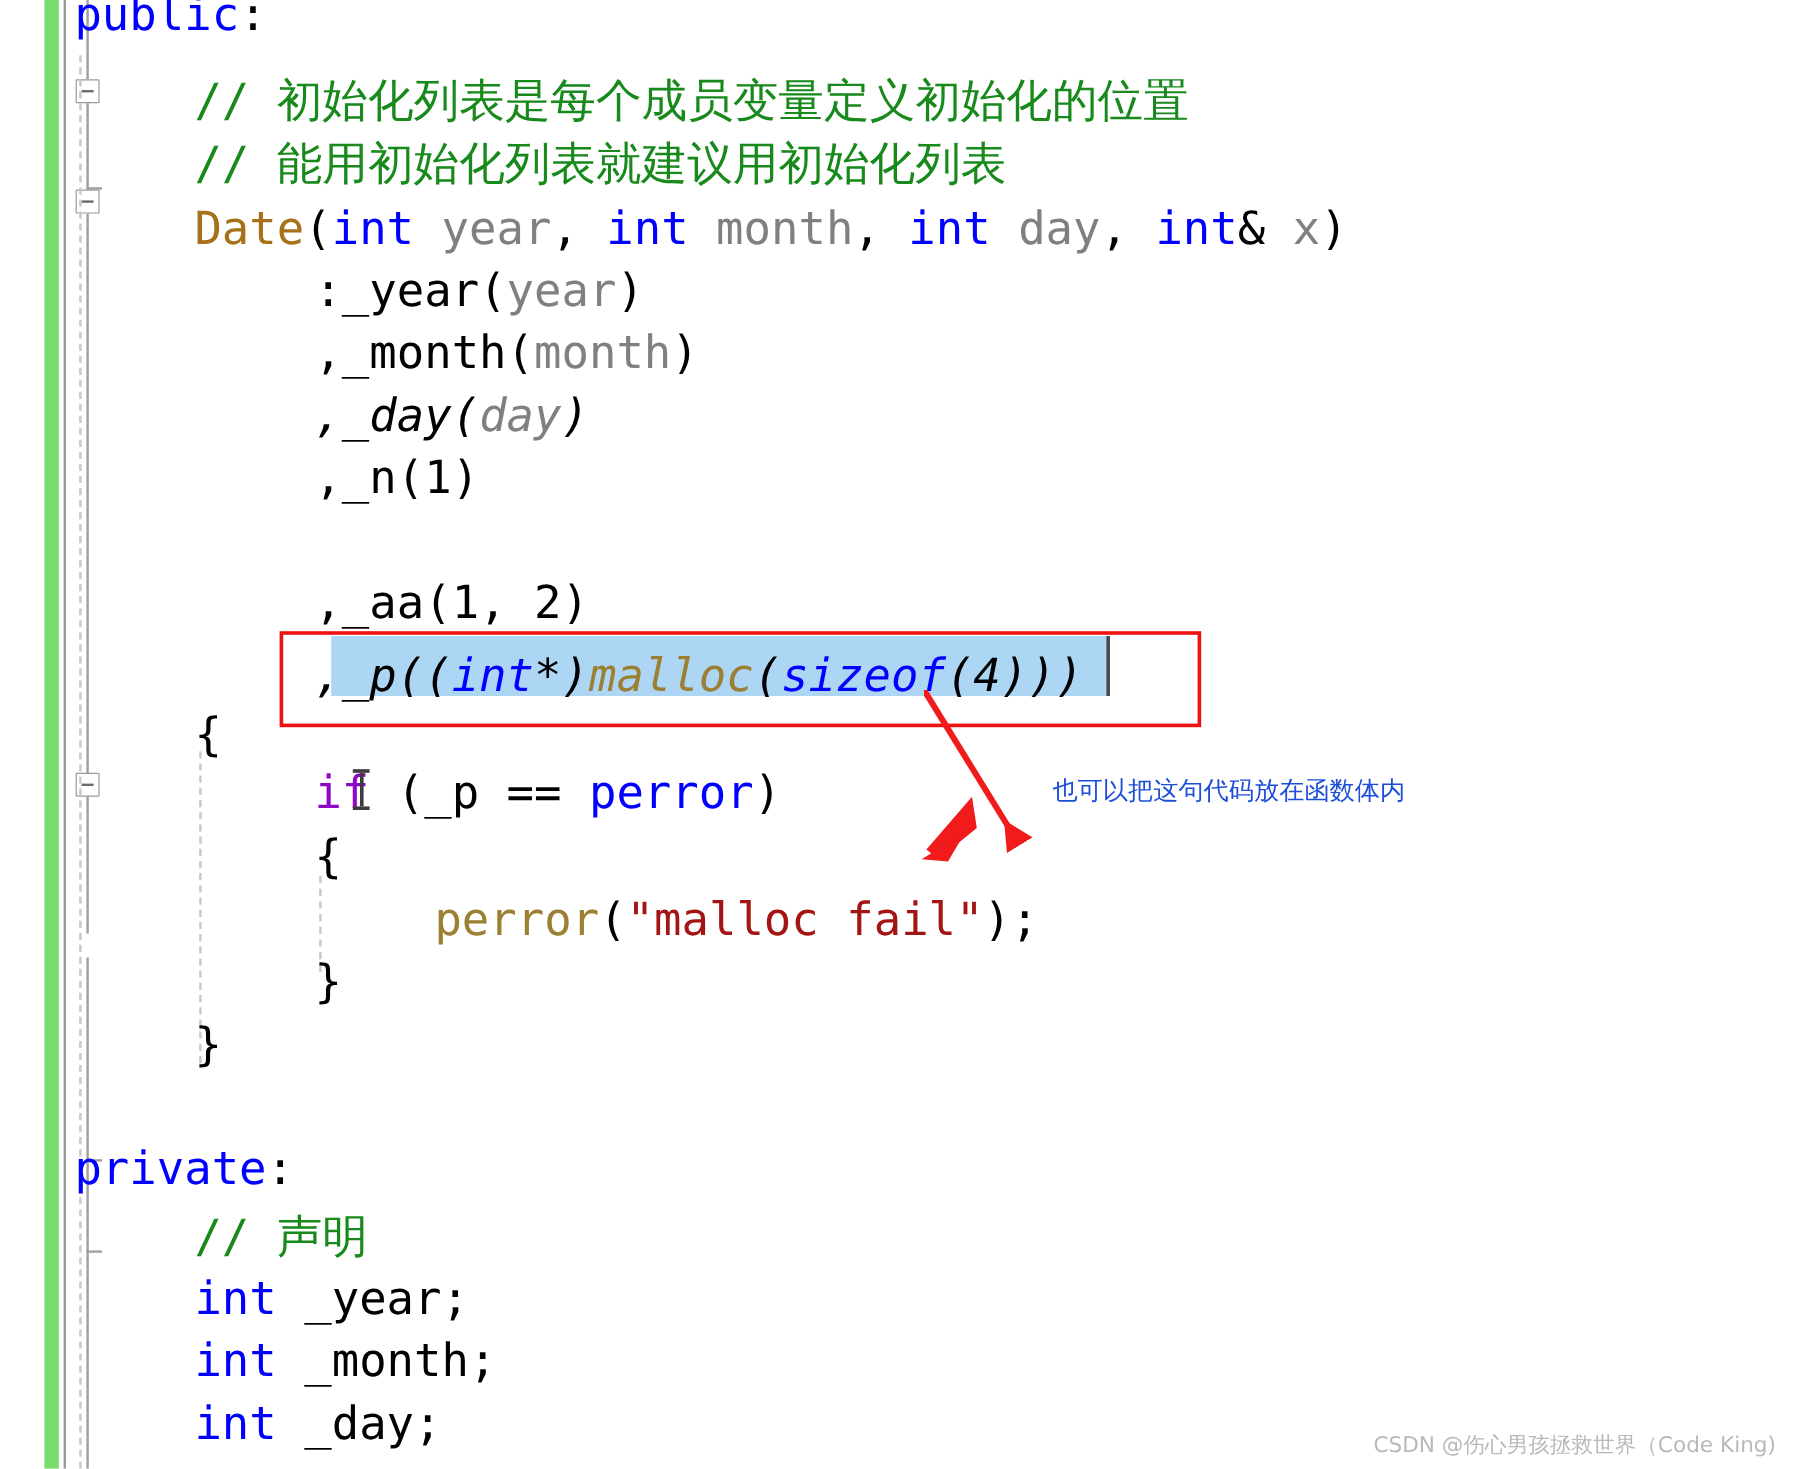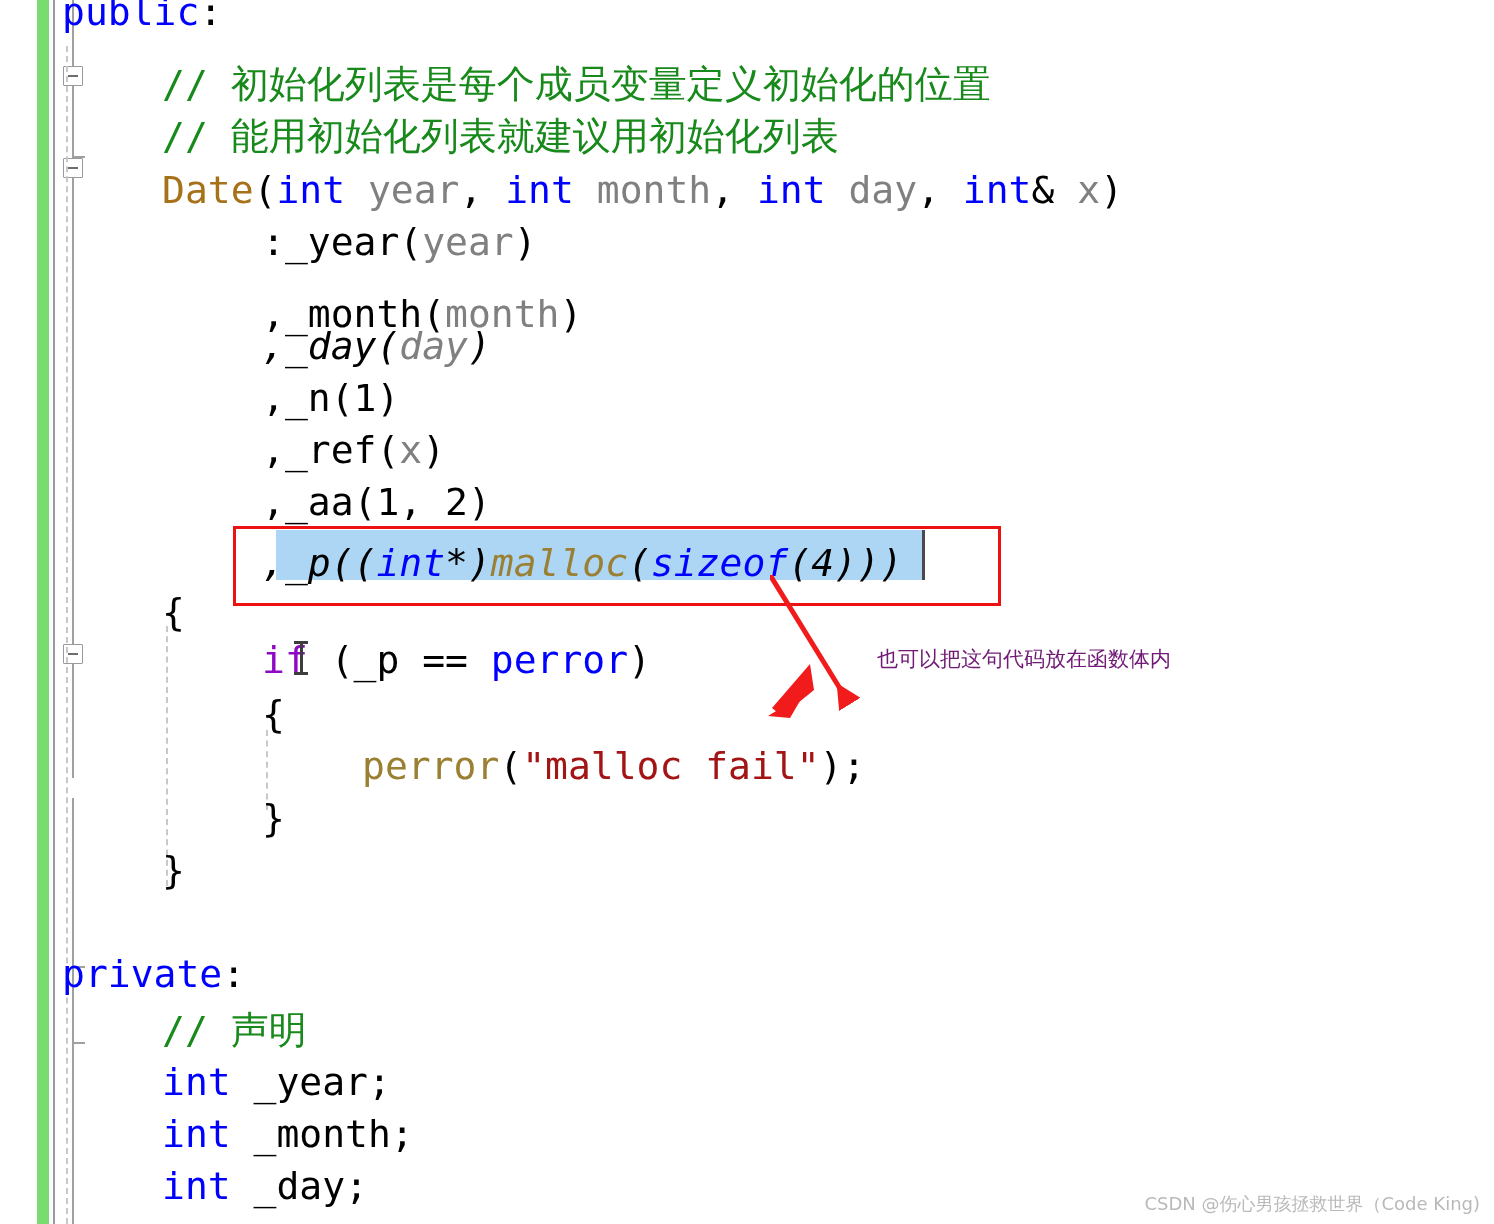--- a/index.html
+++ b/index.html
@@ -125,21 +125,21 @@
 
   
   .anno-rect {
     position: absolute;
     box-sizing: border-box;
     border: 3px solid #ee1111;
     z-index: 5;
   }
   .anno-note {
     position: absolute;
-    color: #701a75;
+    color: #1d4ed8;
     font-family: "DejaVu Sans", "Liberation Sans", sans-serif;
     font-size: 21px;
     white-space: nowrap;
     z-index: 6;
   }
   .anno-arrow { position: absolute; z-index: 6; }
 
   
   .mouse-ibeam {
     position: absolute;
@@ -199,24 +199,23 @@
   <div class="indent-guide" style="left:266px;top:730px;height:80px;"></div>
 
   <div class="selection" style="left:276px;top:530px;width:648px;height:50px;"></div>
 
   <div class="code">
     <div class="line" style="top: -14px; left: 62px;"><span class="kw">public</span><span class="ident">:</span></div>
     <div class="line" style="top: 58px; left: 162px;"><span class="cmt">// </span><span class="cmt cjk">初始化列表是每个成员变量定义初始化的位置</span></div>
     <div class="line" style="top: 110px; left: 162px;"><span class="cmt">// </span><span class="cmt cjk">能用初始化列表就建议用初始化列表</span></div>
     <div class="line" style="top: 164px; left: 162px;"><span class="type">Date</span><span class="ident">(</span><span class="kw">int</span><span class="ident"> </span><span class="param">year</span><span class="ident">, </span><span class="kw">int</span><span class="ident"> </span><span class="param">month</span><span class="ident">, </span><span class="kw">int</span><span class="ident"> </span><span class="param">day</span><span class="ident">, </span><span class="kw">int</span><span class="ident">&amp; </span><span class="param">x</span><span class="ident">)</span></div>
     <div class="line" style="top: 216px; left: 262px;"><span class="ident">:_year(</span><span class="param">year</span><span class="ident">)</span></div>
-    <div class="line" style="top: 268px; left: 262px; margin-top: 20px;"><span class="ident">,_month(</span><span class="param">month</span><span class="ident">)</span></div>
+    <div class="line" style="top: 268px; left: 262px;"><span class="ident">,_month(</span><span class="param">month</span><span class="ident">)</span></div>
     <div class="line" style="top: 320px; left: 262px; font-style: italic;"><span class="ident">,_day(</span><span class="param">day</span><span class="ident">)</span></div>
     <div class="line" style="top: 372px; left: 262px;"><span class="ident">,_n(1)</span></div>
-    <div class="line" style="top: 424px; left: 262px;"><span class="ident">,_ref(</span><span class="param">x</span><span class="ident">)</span></div>
     <div class="line" style="top: 476px; left: 262px;"><span class="ident">,_aa(1, 2)</span></div>
     <div class="line" style="top: 537px; left: 262px; font-style: italic;"><span class="ident">,_p((</span><span class="kw">int</span><span class="ident">*)</span><span class="fn">malloc</span><span class="ident">(</span><span class="kw">sizeof</span><span class="ident">(4)))</span></div>
     <div class="line" style="top: 586px; left: 162px;"><span class="ident">{</span></div>
     <div class="line" style="top: 634px; left: 262px;"><span class="kw2">if</span><span class="ident"> (_p == </span><span class="kw">perror</span><span class="ident">)</span></div>
     <div class="line" style="top: 688px; left: 262px;"><span class="ident">{</span></div>
     <div class="line" style="top: 740px; left: 362px;"><span class="fn">perror</span><span class="ident">(</span><span class="str">"malloc fail"</span><span class="ident">);</span></div>
     <div class="line" style="top: 792px; left: 262px;"><span class="ident">}</span></div>
     <div class="line" style="top: 844px; left: 162px;"><span class="ident">}</span></div>
     <div class="line" style="top: 896px; left: 62px;"></div>
     <div class="line" style="top: 1004px; left: 162px;"><span class="cmt">// </span><span class="cmt cjk">声明</span></div>

